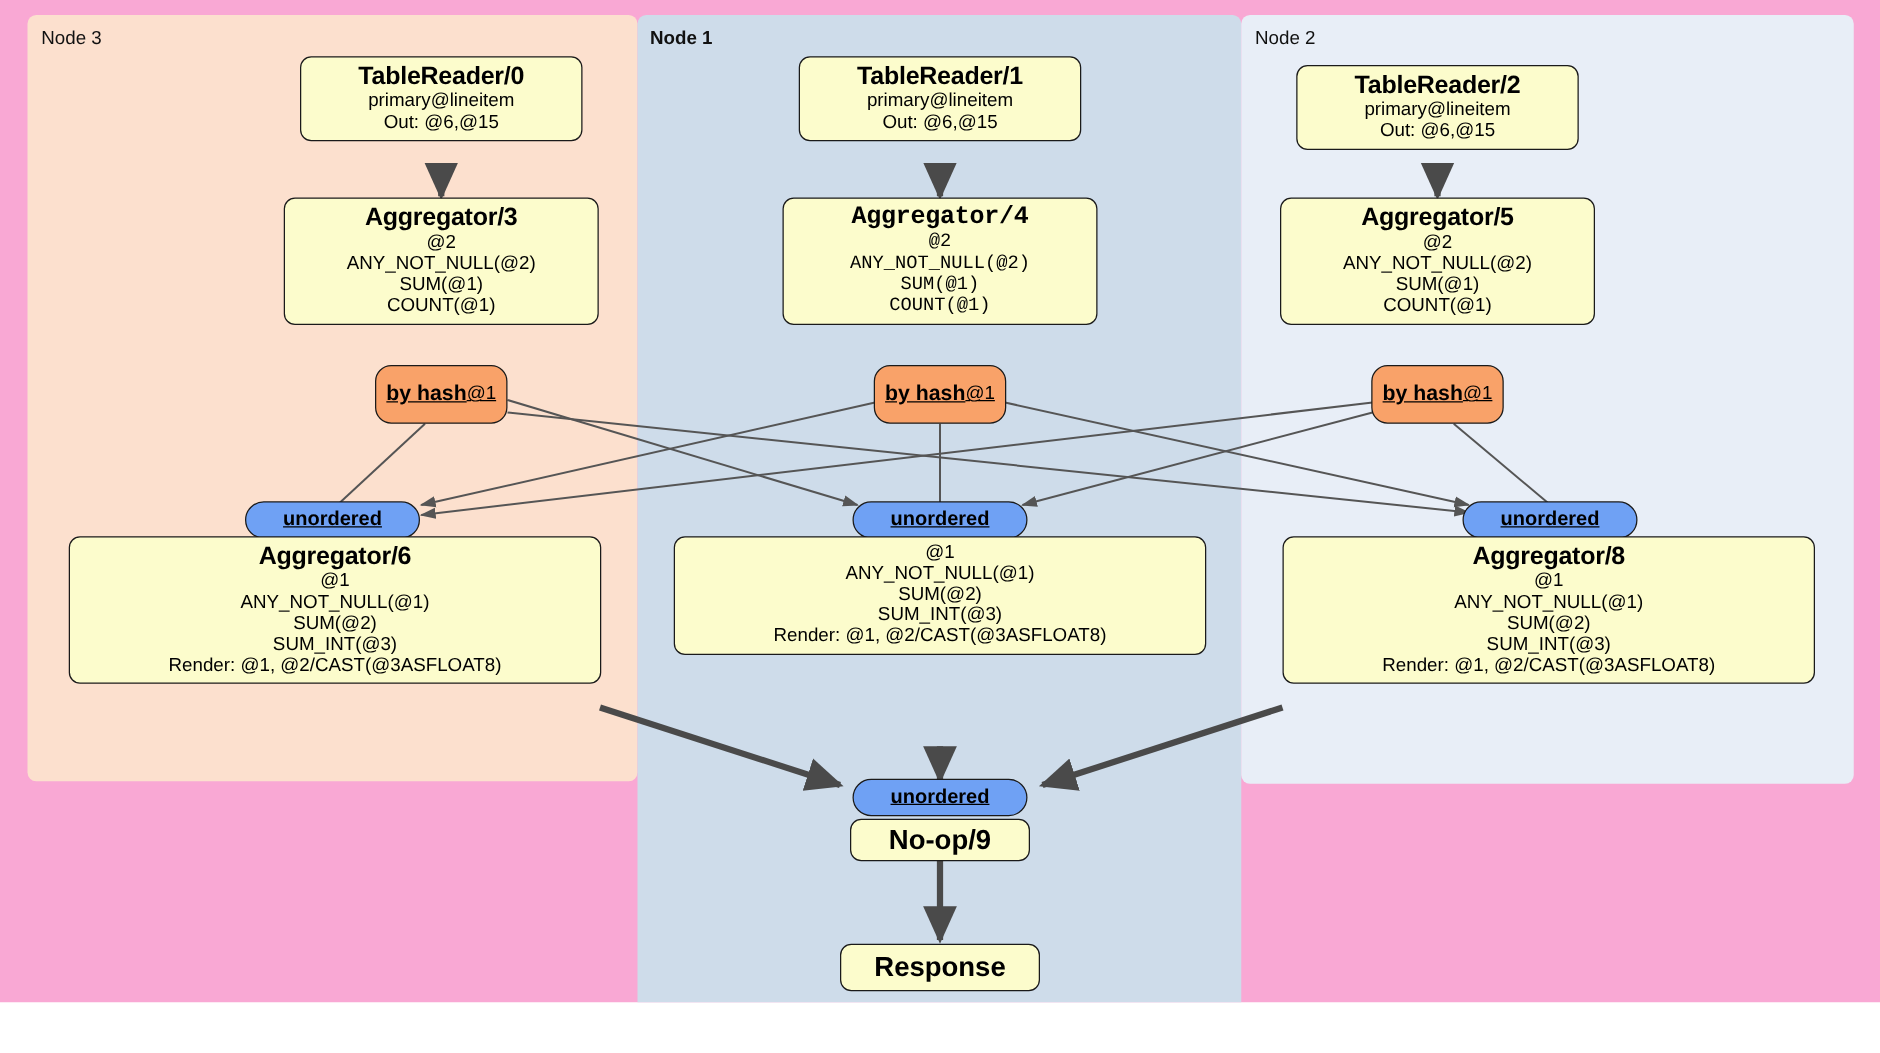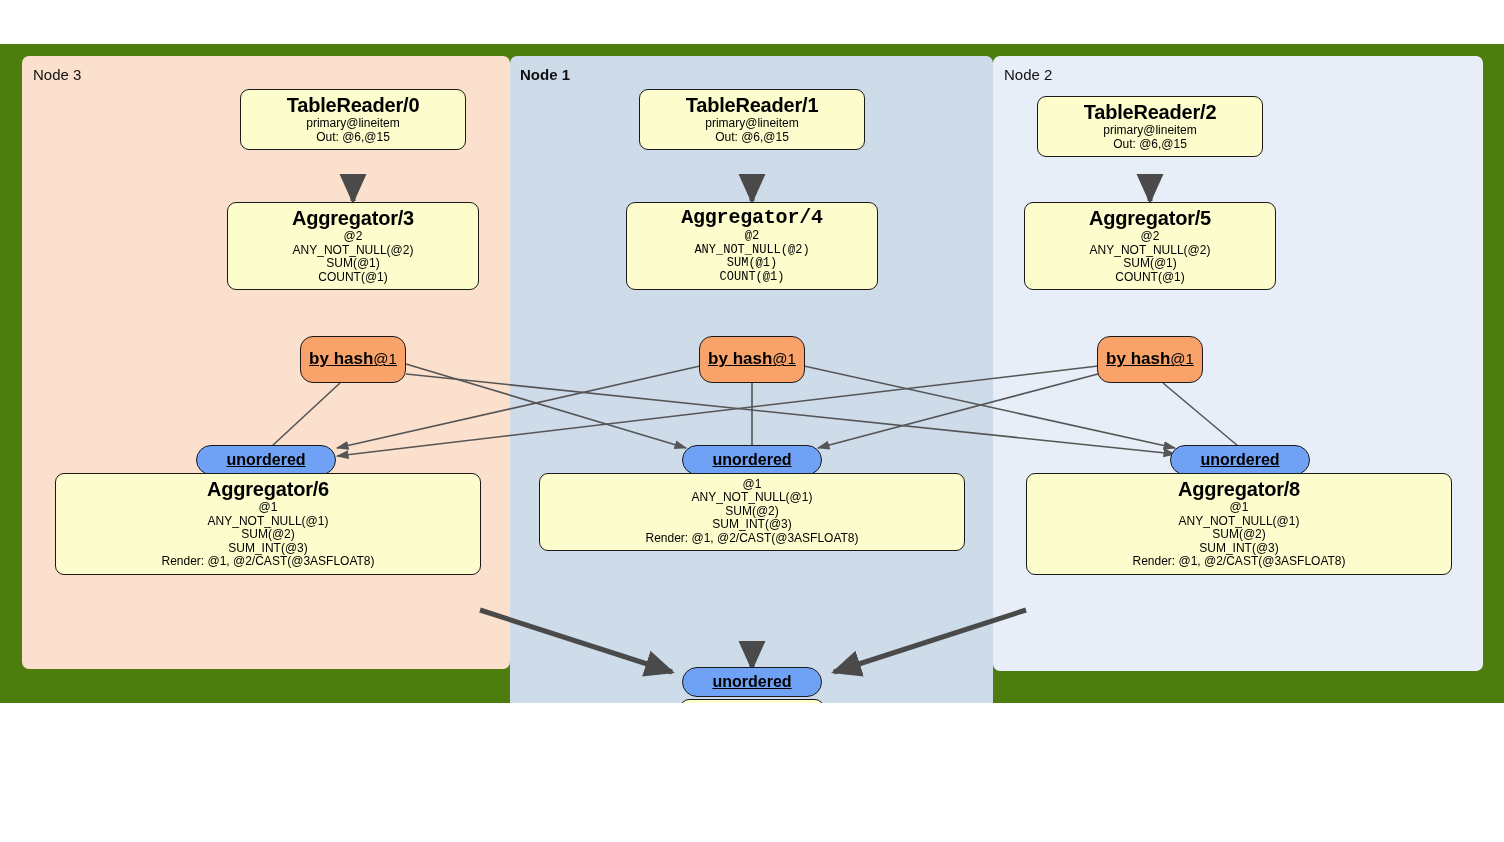--- a/index.html
+++ b/index.html
@@ -6,24 +6,23 @@
     margin: 0;
     padding: 0;
     background: #ffffff;
   }
   body {
     font-family: "Liberation Sans", sans-serif;
   }
   #stage {
     position: relative;
     width: 1504px;
-    height: 659px;
-    background: #4d7c0f;
+    height: 802px;
+    background: #f9a8d4;
     overflow: hidden;
-    margin-top: 44px;
   }
 
   
   .panel {
     position: absolute;
     border-radius: 7px;
   }
   .panel-label {
     position: absolute;
     font-size: 15px;
@@ -55,21 +54,21 @@
   }
   .box .ttl {
     display: block;
     font-weight: bold;
     font-size: 20px;
     letter-spacing: -0.2px;
     margin-bottom: 1px;
   }
   .box .ln {
     display: block;
-    font-size: 12px;
+    font-size: 15px;
   }
 
   
   .minibox {
     position: absolute;
     box-sizing: border-box;
     background: #FCFCCC;
     border: 1.6px solid #1a1a1a;
     border-radius: 9px;
     text-align: center;

